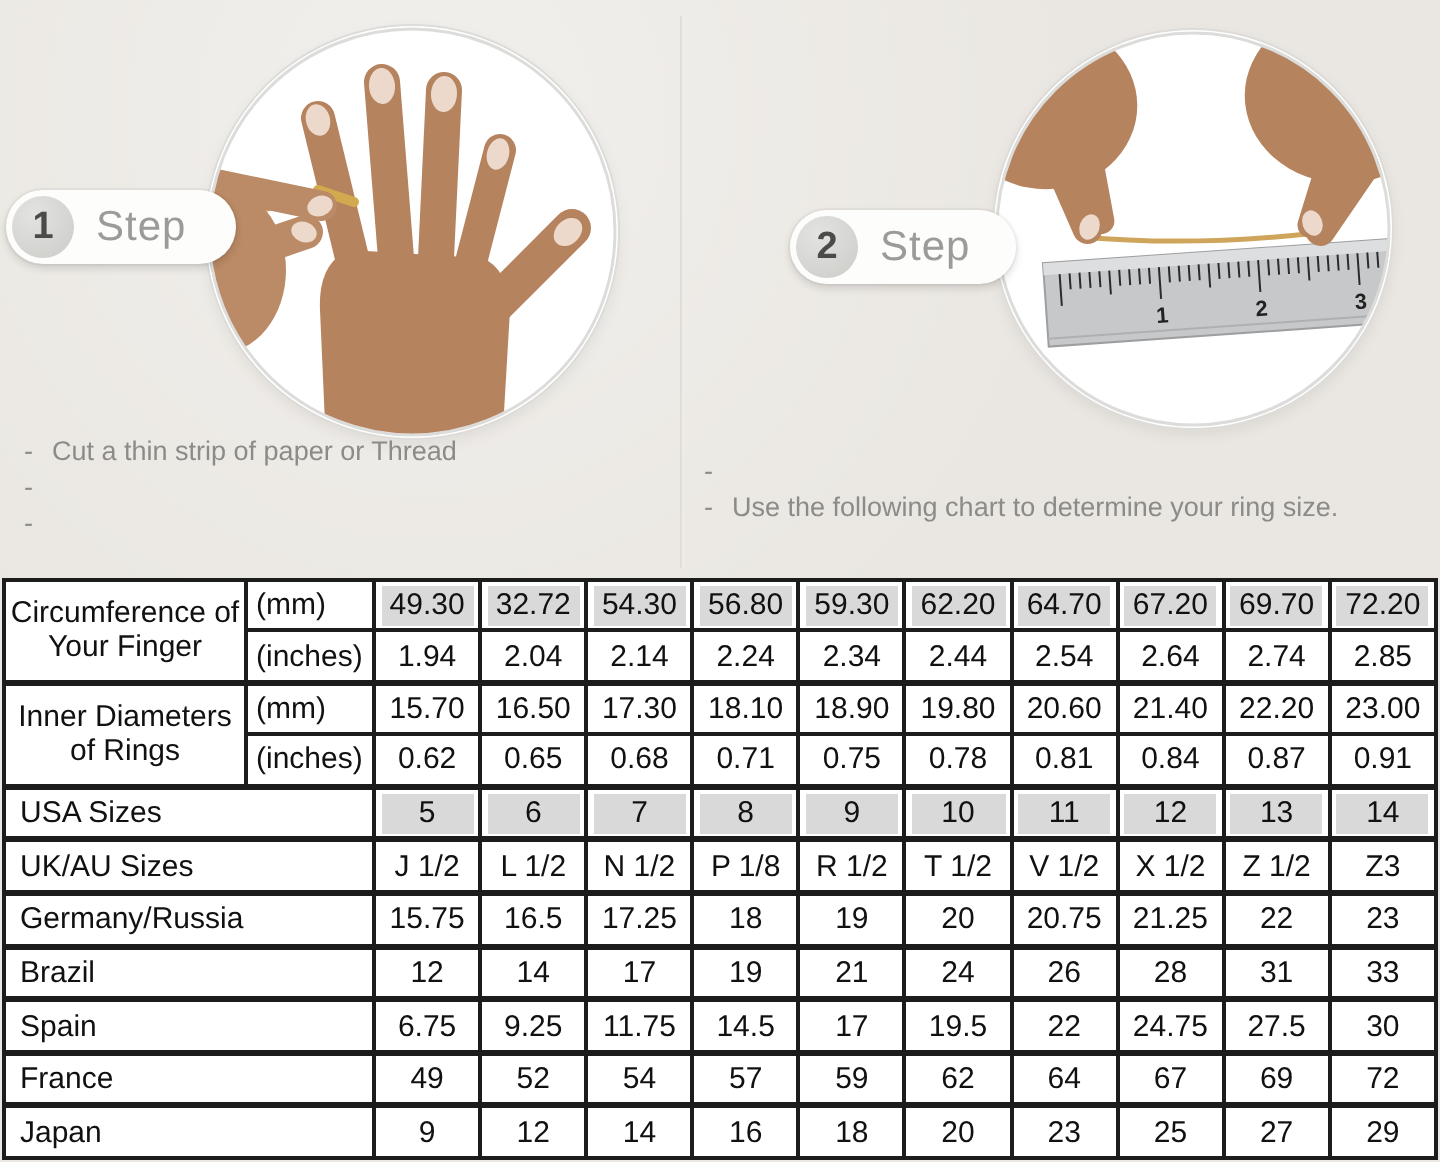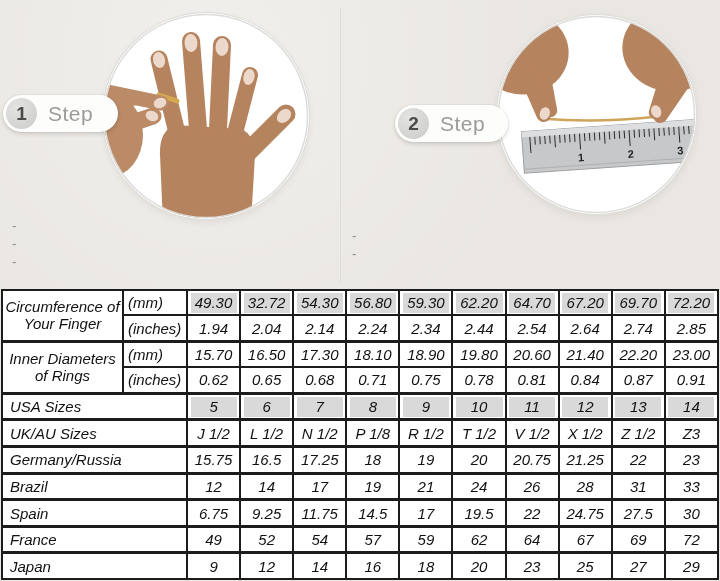--- a/index.html
+++ b/index.html
@@ -84,21 +84,20 @@
   
   .size-table {
     position: absolute;
     left: 1px; top: 289px;
     width: 718px; height: 291px;
     border-collapse: collapse;
     table-layout: fixed;
     background: #fff;
     font-size: 15px;
     color: #111;
-    font-style: italic;
   }
   .size-table td {
     border: 2px solid #1c1c1c;
     text-align: center;
     padding: 0;
     white-space: nowrap;
     overflow: hidden;
   }
   .size-table tr.thick-top td { border-top-width: 3px; }
   .size-table td.label-cell {
@@ -169,20 +168,21 @@
     </div>
 
     <div class="step-badge badge-1">
       <span class="step-number">1</span>
       <span class="step-label">Step</span>
     </div>
 
     <ul class="bullets bullets-1">
       <li>
         <span class="dash">-</span>
+        <span>Cut a thin strip of paper or Thread</span>
       </li>
       <li>
         <span class="dash">-</span>
       </li>
       <li>
         <span class="dash">-</span>
       </li>
     </ul>
 
     <div class="photo-circle photo-2">
@@ -262,20 +262,21 @@
       <span class="step-number">2</span>
       <span class="step-label">Step</span>
     </div>
 
     <ul class="bullets bullets-2">
       <li>
         <span class="dash">-</span>
       </li>
       <li>
         <span class="dash">-</span>
+        <span>Use the following chart to determine your ring size.</span>
       </li>
     </ul>
   </div>
 
   <table class="size-table">
     <colgroup>
       <col style="width:121px">
         <col style="width:64px">
       <col>
         <col>

